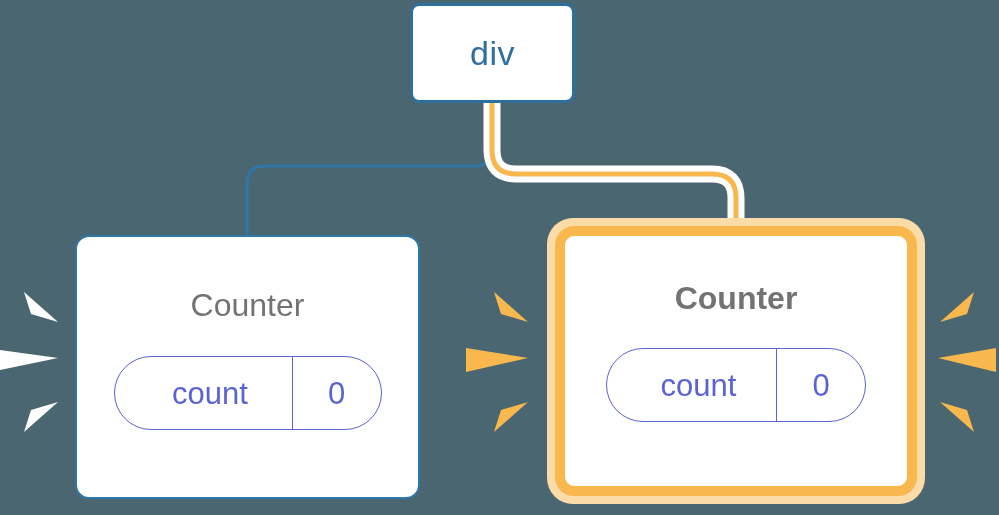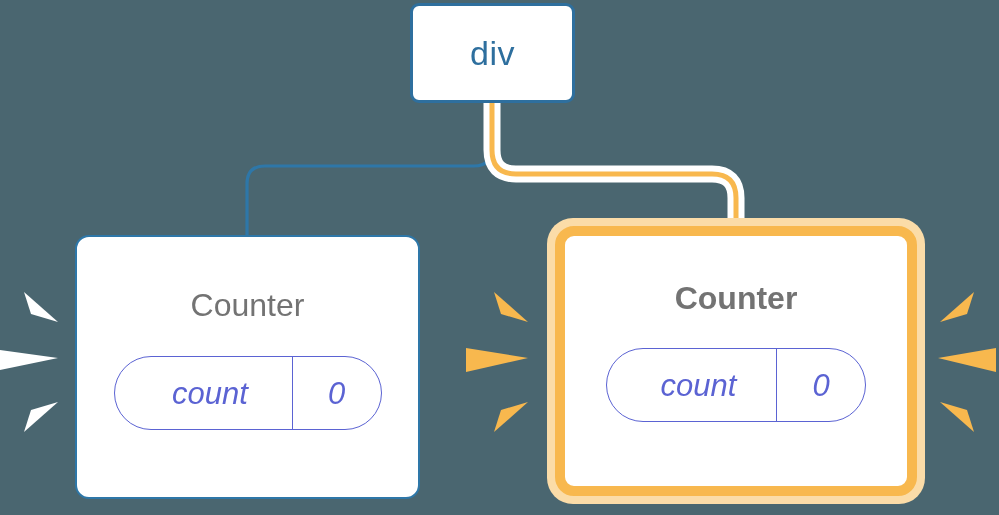--- a/index.html
+++ b/index.html
@@ -83,21 +83,20 @@
 
   
   .pill {
     display: flex;
     align-items: stretch;
     border: 1.6px solid #5B63D3;
     border-radius: 999px;
     height: 74px;
     box-sizing: border-box;
     overflow: hidden;
-    font-style: italic;
   }
   #counter-left .pill { margin-top: 35px; width: 268px; }
   #counter-right .pill { margin-top: 34px; width: 260px; }
   .pill-key, .pill-val {
     display: flex;
     align-items: center;
     justify-content: center;
     font-size: 31px;
     color: #5B63D3;
     line-height: 1;

